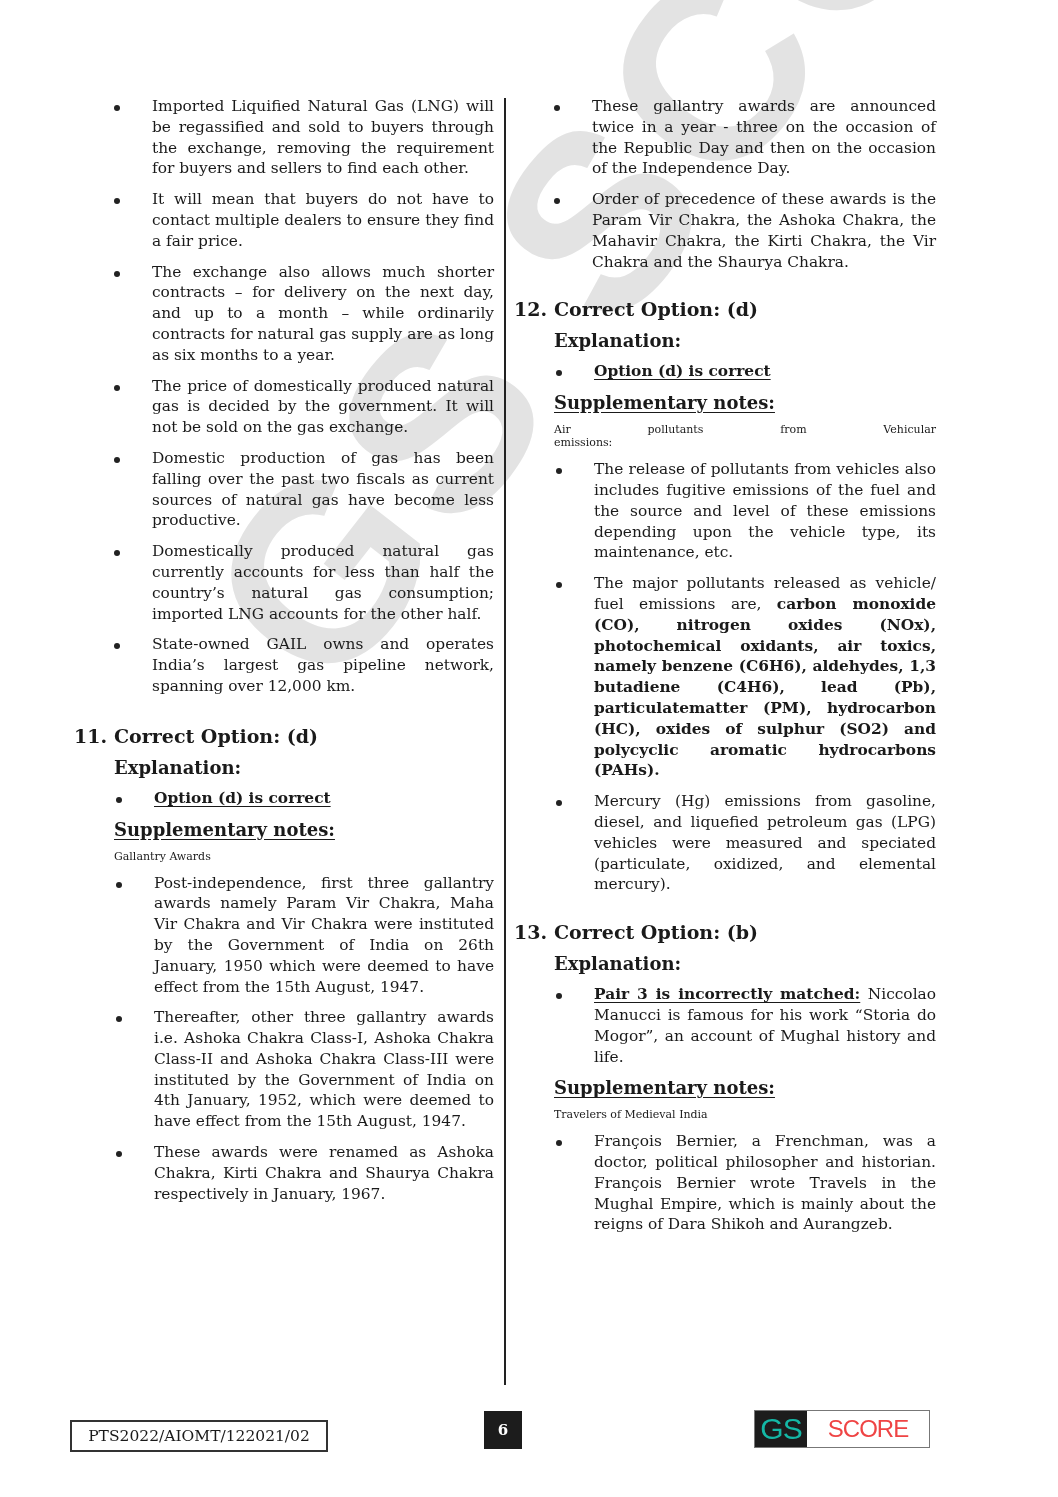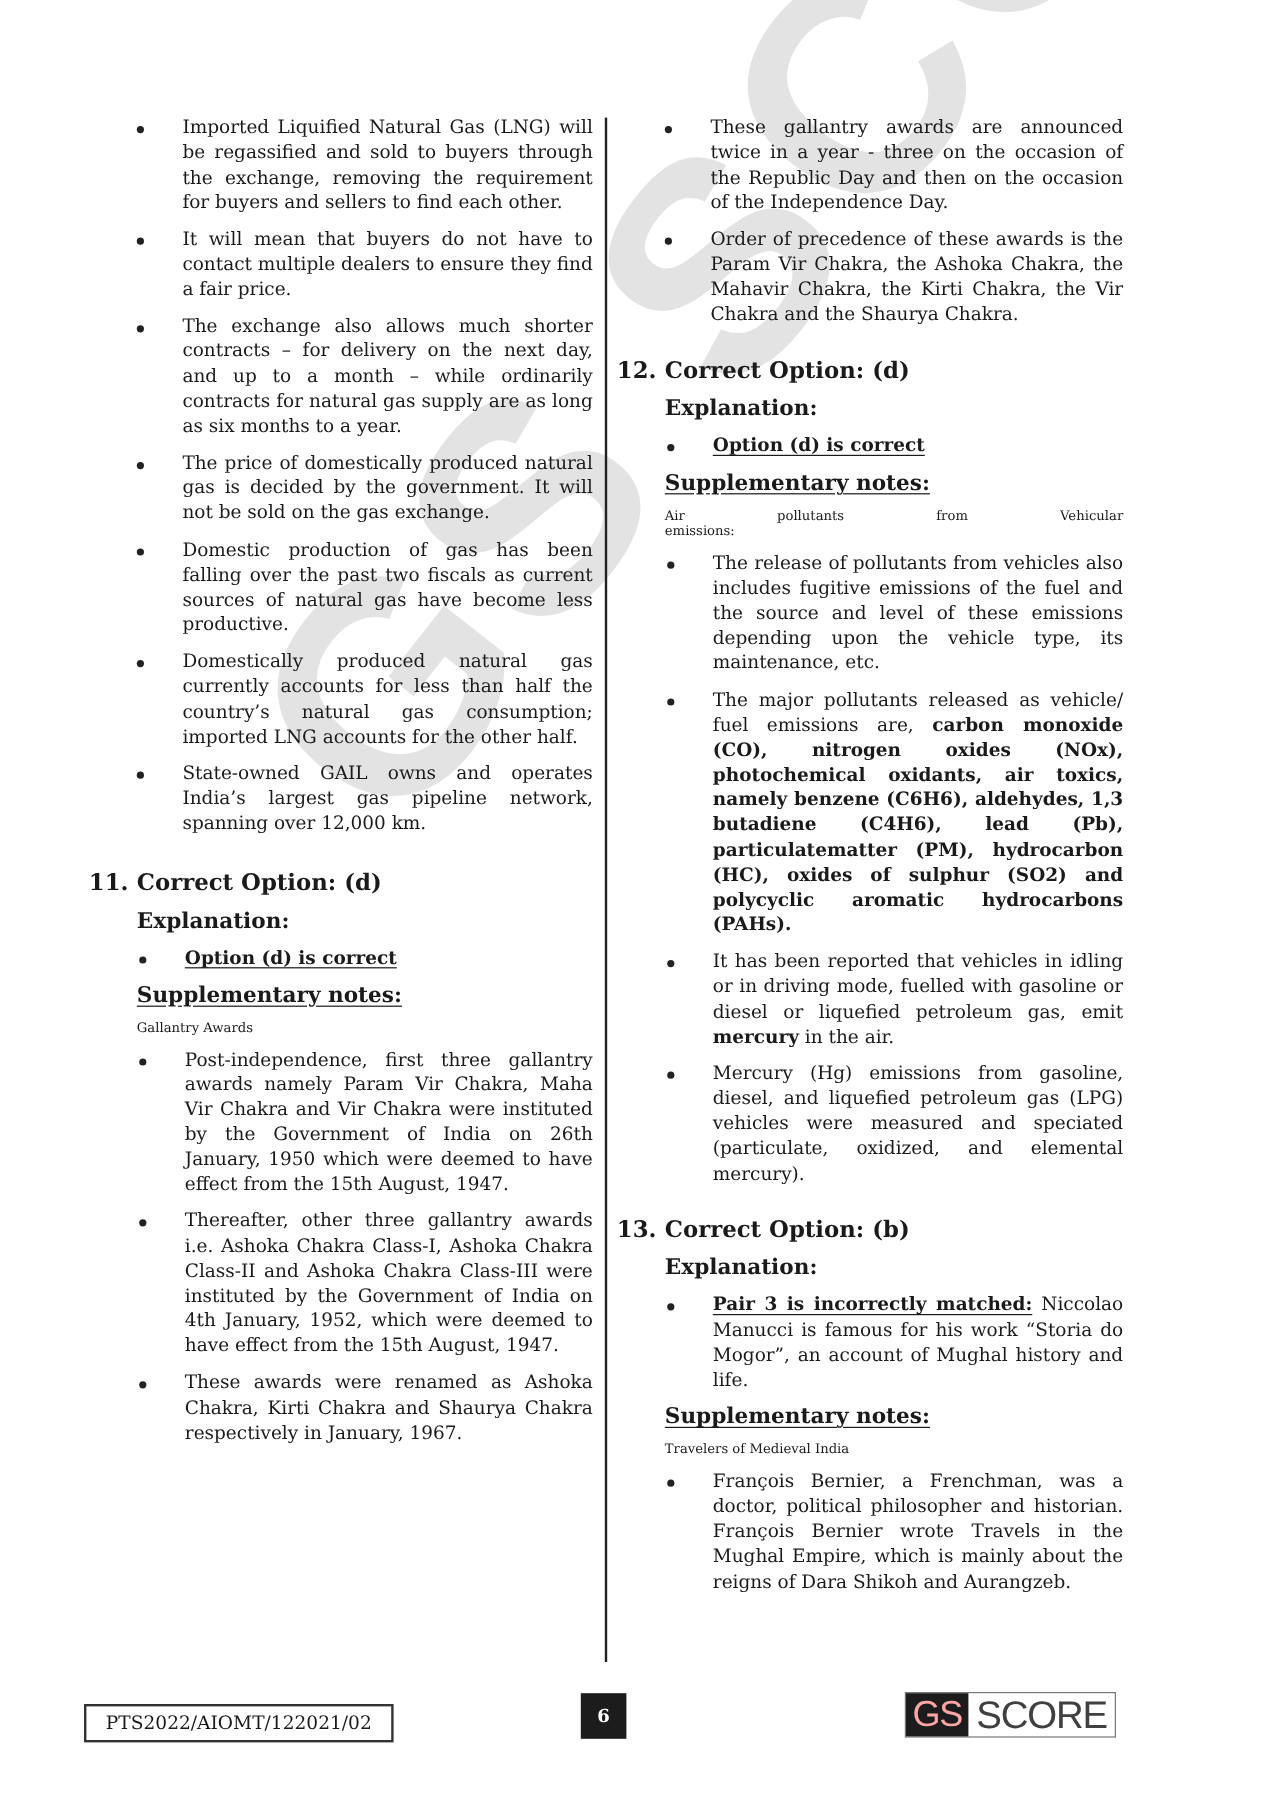--- a/index.html
+++ b/index.html
@@ -48,25 +48,25 @@
   .page-num {
     position: absolute; left: 484px; top: 1411px; width: 38px; height: 38px;
     background: #1c1c1c; color: #fff; font-weight: bold; font-size: 15px;
     display: flex; align-items: center; justify-content: center;
   }
   .logo {
     position: absolute; left: 754px; top: 1410px; width: 176px; height: 38px;
     border: 1px solid #777; display: flex; font-family: "Liberation Sans", sans-serif;
   }
   .logo-gs {
-    background: #1c1c1c; color: #fca5a5; font-size: 30px; width: 52px;
+    background: #1c1c1c; color: #14b8a6; font-size: 30px; width: 52px;
     display: flex; align-items: center; justify-content: center; letter-spacing: -1px;
   }
   .logo-score {
-    color: #404040; font-size: 32px; flex: 1;
+    color: #ef4444; font-size: 24px; flex: 1;
     display: flex; align-items: center; justify-content: center; letter-spacing: -1px;
   }
 </style>
 </head>
 <body>
 
 <div class="watermark">GS SCORE</div>
 
 <div class="divider"></div>
 
@@ -113,21 +113,20 @@
   <div class="section">
     <div class="sub-head">Explanation:</div>
     <ul class="bullets">
       <li><b class="underline">Option (d) is correct</b></li>
     </ul>
     <div class="sub-head underline">Supplementary notes:</div>
     <div class="topic" style="text-align:justify; word-spacing:52px;">Air pollutants from Vehicular emissions:</div>
     <ul class="bullets">
       <li>The release of pollutants from vehicles also includes fugitive emissions of the fuel and the source and level of these emissions depending upon the vehicle type, its maintenance, etc.</li>
       <li><span>The major pollutants released as vehicle/ fuel emissions are, </span><b>carbon monoxide (CO), nitrogen oxides (NOx), photochemical oxidants, air toxics, namely benzene (C6H6), aldehydes, 1,3 butadiene (C4H6), lead (Pb), particulatematter (PM), hydrocarbon (HC), oxides of sulphur (SO2) and polycyclic aromatic hydrocarbons (PAHs).</b></li>
-      <li><span>It has been reported that vehicles in idling or in driving mode, fuelled with gasoline or diesel or liquefied petroleum gas, emit </span><b>mercury</b><span> in the air.</span></li>
       <li>Mercury (Hg) emissions from gasoline, diesel, and liquefied petroleum gas (LPG) vehicles were measured and speciated (particulate, oxidized, and elemental mercury).</li>
     </ul>
   </div>
 
   <div class="q-title" style="margin-top:26px;">
     <span class="q-num">13.</span>
     <span>Correct Option: (b)</span>
   </div>
   <div class="section">
     <div class="sub-head">Explanation:</div>

